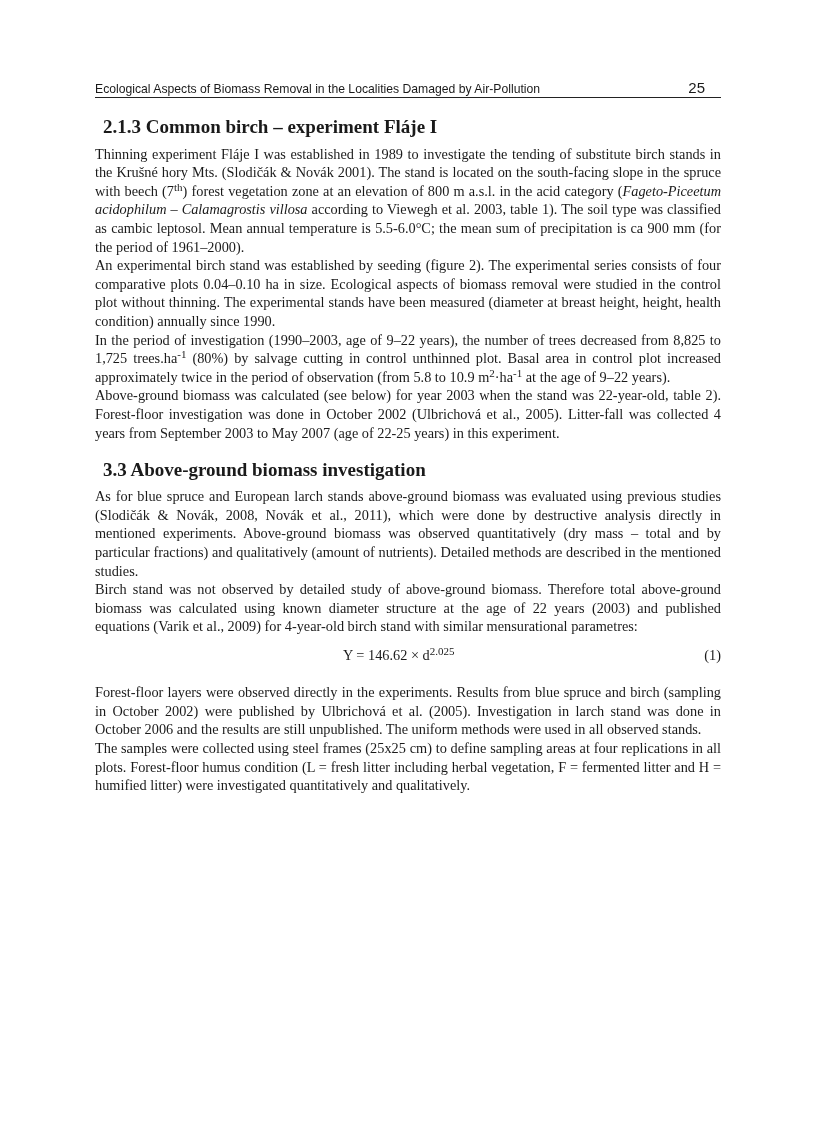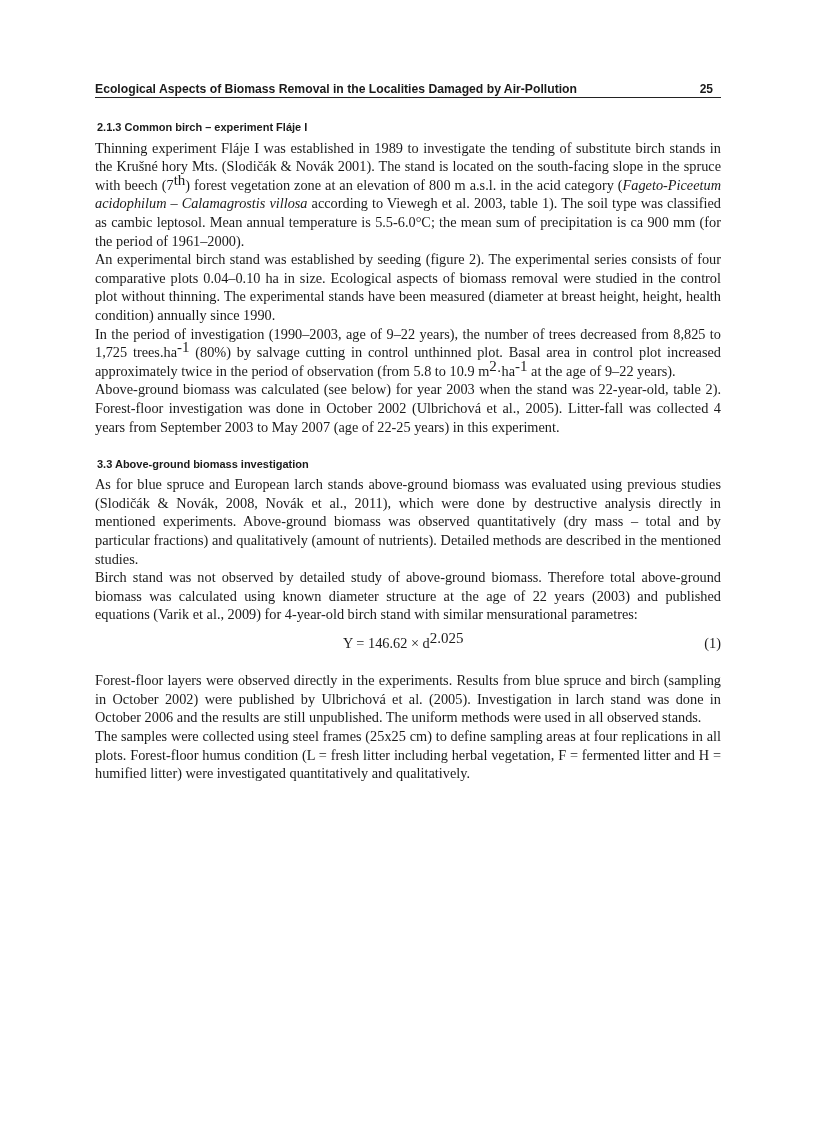--- a/index.html
+++ b/index.html
@@ -1,25 +1,25 @@
 <!DOCTYPE html>
 <html><head>
 <meta charset="utf-8">
 <style>
   html, body { margin: 0; padding: 0; background: #ffffff; }
   body { width: 816px; height: 1123px; position: relative; overflow: hidden; color: #1a1a1a; }
   .page { position: absolute; left: 95px; top: 79px; width: 626px; }
-  .running-head { position: relative; height: 18px; border-bottom: 1.3px solid #222; font-family: "Liberation Sans", sans-serif; font-size: 12.2px; font-weight: bold; }
+  .running-head { position: relative; height: 18px; border-bottom: 1.3px solid #222; font-family: "Liberation Sans", sans-serif; font-size: 12.2px; }
   .running-head .title { position: absolute; left: 0; bottom: 1px; }
-  .running-head .pnum { position: absolute; right: 8px; bottom: 1px; font-size: 12px; }
-  h3 { font-family: Liberation Sans, sans-serif; font-weight: bold; font-size: 11px; margin: 2px; line-height: 18.6px; }
+  .running-head .pnum { position: absolute; right: 16px; bottom: 1px; font-size: 15px; }
+  h3 { font-family: Liberation Serif, serif; font-weight: bold; font-size: 19px; margin: 8px; line-height: 18.6px; }
   p { font-family: "Liberation Serif", serif; font-size: 14.3px; line-height: 18.6px; margin: 0; text-align: justify; }
   .sec1 { margin-top: 20px; }
   .sec { margin-top: 18.6px; }
-  sup { font-size: 15px; line-height: 0; vertical-align: 5px; }
+  sup { font-size: 11px; line-height: 0; vertical-align: 5px; }
   .eq { position: relative; height: 18.6px; margin: 10px 0 8px 0; font-family: "Liberation Serif", serif; font-size: 14.3px; line-height: 18.6px; }
   .eq .formula { position: absolute; left: 248px; }
   .eq .eqnum { position: absolute; right: 0; }
   i { font-style: italic; }
 </style>
 </head>
 <body>
 
 <div class="page">
 

